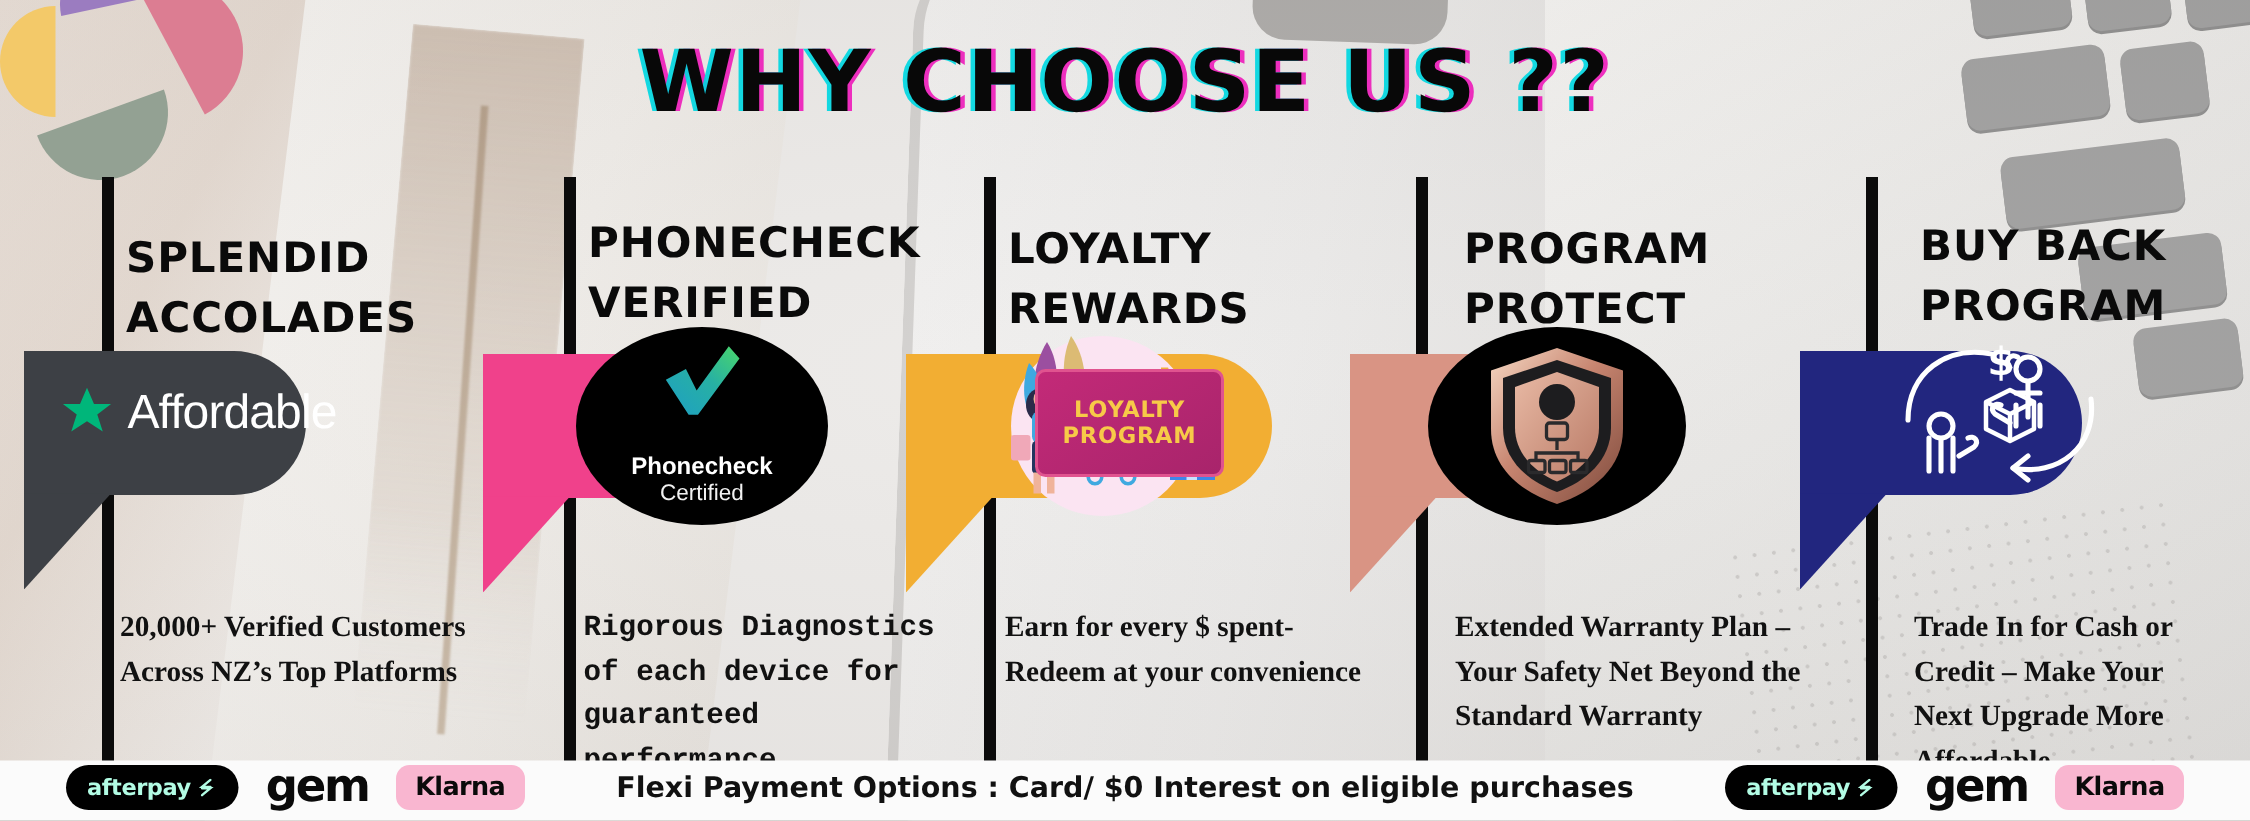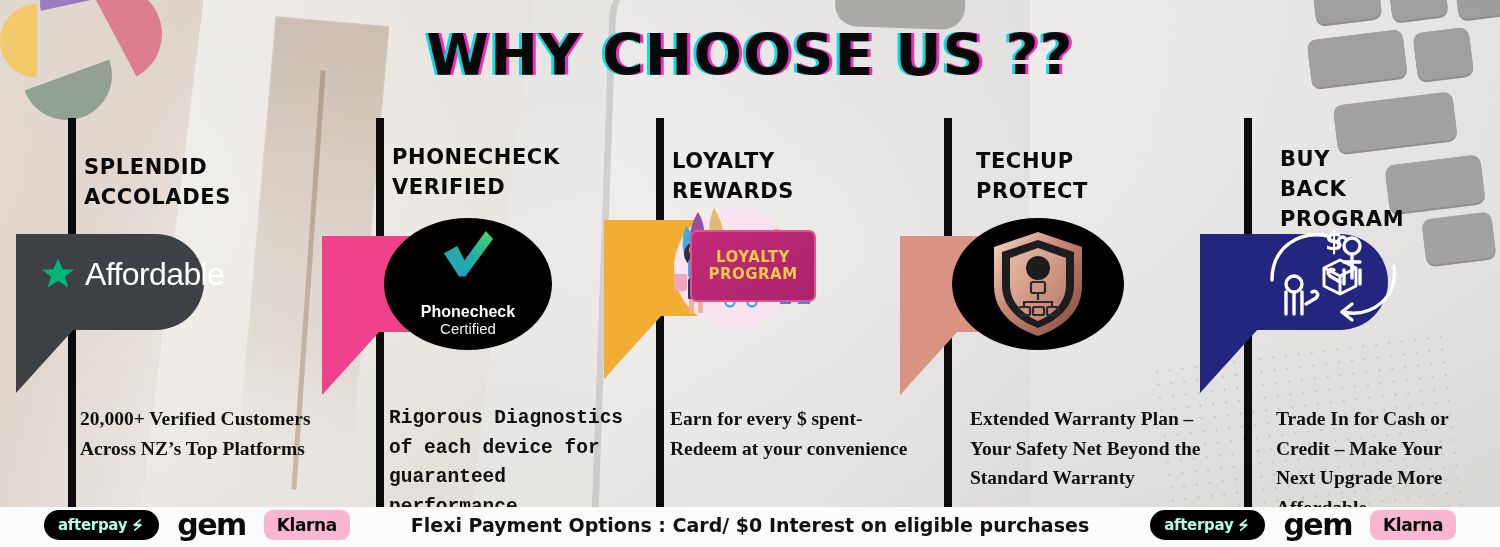--- a/index.html
+++ b/index.html
@@ -53,21 +53,21 @@
     font-family:"DejaVu Sans",sans-serif;
     text-shadow:-3px 0 0 rgba(0,215,225,.92), 3px 0 0 rgba(238,0,180,.80);
   }
 
   
   .cols{position:absolute;left:0;top:0;width:1500px;height:508px;}
   .col{position:absolute;top:0;height:508px;}
   .divider{position:absolute;top:118px;width:8px;height:390px;background:#0b0b0b;}
 
   .heading{position:absolute;font-family:"DejaVu Sans",sans-serif;font-weight:700;
-    font-size:21px;letter-spacing:.6px;color:#0a0a0a;line-height:1.43;}
+    font-size:28px;letter-spacing:.6px;color:#0a0a0a;line-height:1.43;}
 
   
   .flag{position:absolute;height:96px;}
   .flag-body{position:absolute;left:0;top:0;height:96px;width:100%;
     border-radius:0 48px 48px 0;}
   .flag-tail{position:absolute;left:0;top:95px;width:58px;height:64px;
     clip-path:polygon(0 0,100% 0,0 100%);}
 
   .desc{position:absolute;font-family:"Liberation Serif",serif;font-weight:700;
     font-size:19.5px;line-height:1.52;color:#111;}
@@ -191,21 +191,21 @@
           <div class="pc-t2">Certified</div>
         </div>
       </div>
 
       <div class="desc" style="left:389px;top:404px;width:252px;font-family:Liberation Mono, monospace;">Rigorous Diagnostics of each device for guaranteed performance</div>
     </div>
 
     <div class="col">
       <div class="heading" style="left:672px;top:146px;">LOYALTY REWARDS</div>
 
-      <div class="flag" style="left:604px;top:220px;width:196px;">
+      <div class="flag" style="left:604px;top:236px;width:196px;padding-left:48px;">
         <div class="flag-body" style="background:#f2ae33;"></div>
         <div class="flag-tail" style="background:#f2ae33;"></div>
         <div class="lp-art">
           <div class="lp-circle"></div>
 
           <svg width="166" height="128" viewBox="0 0 166 128" style="position:absolute;left:0;top:0;">
             <path d="M46 8 C36 24 34 46 44 62 C54 46 56 24 46 8Z" fill="#9b4fa0"></path>
             <path d="M34 22 C28 38 30 56 42 66 C46 50 44 32 34 22Z" fill="#3fa9e0"></path>
             <path d="M62 4 C54 22 56 44 68 58 C74 38 72 18 62 4Z" fill="#d6b45e" opacity=".85"></path>
 
@@ -245,21 +245,21 @@
             <div class="lp-l1">LOYALTY</div>
             <div class="lp-l2">PROGRAM</div>
           </div>
         </div>
       </div>
 
       <div class="desc" style="left:670px;top:404px;width:248px;">Earn for every $ spent- Redeem at your convenience</div>
     </div>
 
     <div class="col">
-      <div class="heading" style="left:976px;top:146px;">TECHUP PROTECT</div>
+      <div class="heading" style="left:976px;top:146px;">PROGRAM PROTECT</div>
 
       <div class="flag" style="left:900px;top:236px;width:198px;">
         <div class="flag-body" style="background:#d99484;"></div>
         <div class="flag-tail" style="background:#d99484;"></div>
         <div class="ty-oval">
           <svg width="104" height="112" viewBox="0 0 104 112">
             <defs>
               <linearGradient id="sg1" x1="0" y1="0" x2="1" y2="1">
                 <stop offset="0" stop-color="#f6d9c4"></stop>
                 <stop offset=".45" stop-color="#c78570"></stop>

